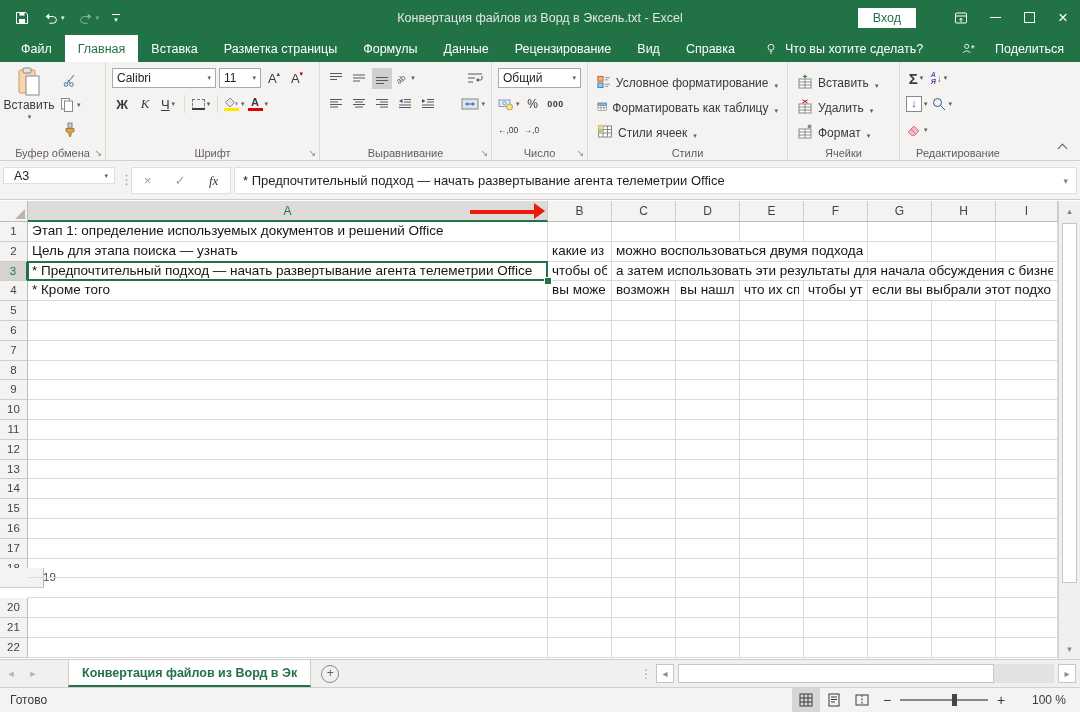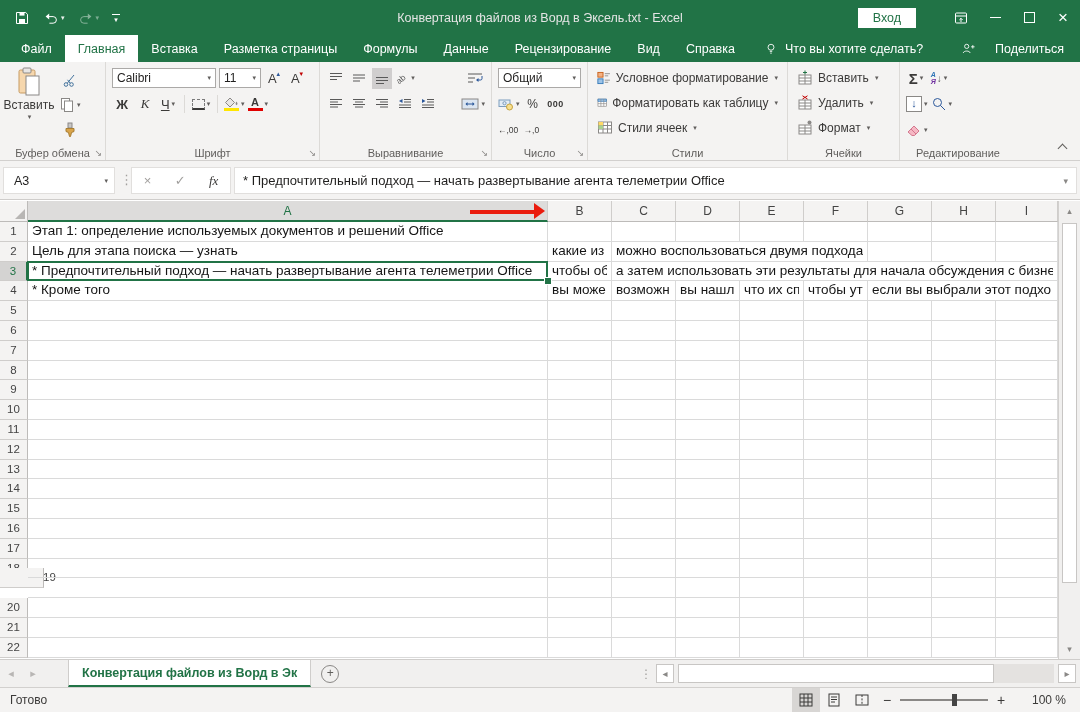--- a/index.html
+++ b/index.html
@@ -50,32 +50,32 @@
   .fillwrap{display:inline-flex;flex-direction:column;align-items:center;line-height:10px;}
   .cbar{display:block;height:3.5px;width:15px;margin-top:1px;}
   .fcletter{font-size:11px;font-weight:bold;color:#3b3a39;}
   .af{font-size:13px;color:#3b3a39;}
   .afup{font-size:7px;color:#2b579a;margin-left:-1px;margin-top:-8px;}
   .afdn{font-size:7px;color:#c00000;margin-left:-1px;margin-top:-8px;}
   .sep{width:1px;height:18px;background:#dcdad7;margin:0 3px;}
   .txtico{font-size:12px;color:#3b3a39;}
   .t000{font-size:9px;font-weight:bold;letter-spacing:.5px;color:#3b3a39;}
   .decico{font-size:8.5px;color:#3b3a39;white-space:nowrap;}
-  .stylebtn{display:flex;align-items:center;gap:5px;height:25px;padding:0 6px;font-size:12px;color:#3b3a39;white-space:nowrap;}
+  .stylebtn{display:flex;align-items:flex-end;gap:5px;height:25px;padding:0 6px;font-size:12px;color:#3b3a39;white-space:nowrap;}
   .sortstack{display:inline-flex;flex-direction:column;font-size:7px;line-height:7px;font-weight:bold;}
   .sortstack .sa{color:#2e75b6;}
   .sortstack .sz{color:#7030a0;}
   .sarrow{font-size:10px;color:#595959;}
   .fdico{display:inline-block;width:14px;height:14px;border:1px solid #8a8886;background:#fff;line-height:13px;text-align:center;color:#2b579a;font-size:11px;}
   .sum{font-size:15px;font-weight:600;color:#3b3a39;line-height:1;}
   .chevup{display:inline-block;width:6px;height:6px;border-left:1.5px solid #605e5c;border-top:1.5px solid #605e5c;transform:rotate(45deg);}
   .collapse{position:absolute;right:14px;bottom:8px;}
   
   .fbar{position:absolute;top:161px;left:0;right:0;height:39px;background:#f4f3f2;border-bottom:1px solid #cfcdcb;box-sizing:border-box;}
-  .namebox{position:absolute;left:3px;top:6px;width:112px;height:27px;background:#fff;border:1px solid #e1dfdd;display:flex;align-items:center;justify-content:space-between;padding:0 6px 0 10px;box-sizing:border-box;font-size:12.5px;color:#201f1e;}
+  .namebox{position:absolute;left:3px;top:6px;width:112px;height:17px;background:#fff;border:1px solid #e1dfdd;display:flex;align-items:center;justify-content:space-between;padding:0 6px 0 10px;box-sizing:border-box;font-size:12.5px;color:#201f1e;}
   .fdots{position:absolute;left:120px;top:11px;color:#a19f9d;font-size:13px;}
   .fbtns{position:absolute;left:131px;top:6px;width:100px;height:27px;background:#fff;border:1px solid #e1dfdd;display:flex;align-items:center;justify-content:space-around;box-sizing:border-box;}
   .fcancel,.fenter{color:#a19f9d;font-size:13px;}
   .ffx{font-family:"Liberation Serif",serif;font-style:italic;font-size:13px;color:#3b3a39;}
   .finput{position:absolute;left:234px;top:6px;right:3px;height:27px;background:#fff;border:1px solid #e1dfdd;display:flex;align-items:center;box-sizing:border-box;font-size:13px;color:#201f1e;padding:0 20px 0 8px;white-space:nowrap;overflow:hidden;}
   .fchev{position:absolute;right:8px;top:8px;color:#8a8886;font-size:9px;}
   
   .gridwrap{position:absolute;top:201px;left:0;width:1058px;height:458px;background:#fff;overflow:hidden;}
   .corner{position:absolute;left:0;top:0;width:28px;height:21px;background:#f4f3f2;border-right:1px solid #bdbbb9;border-bottom:1px solid #bdbbb9;box-sizing:border-box;}
   .corner-tri{position:absolute;right:2px;bottom:2px;width:0;height:0;border-left:10px solid transparent;border-bottom:10px solid #b8b6b4;}

